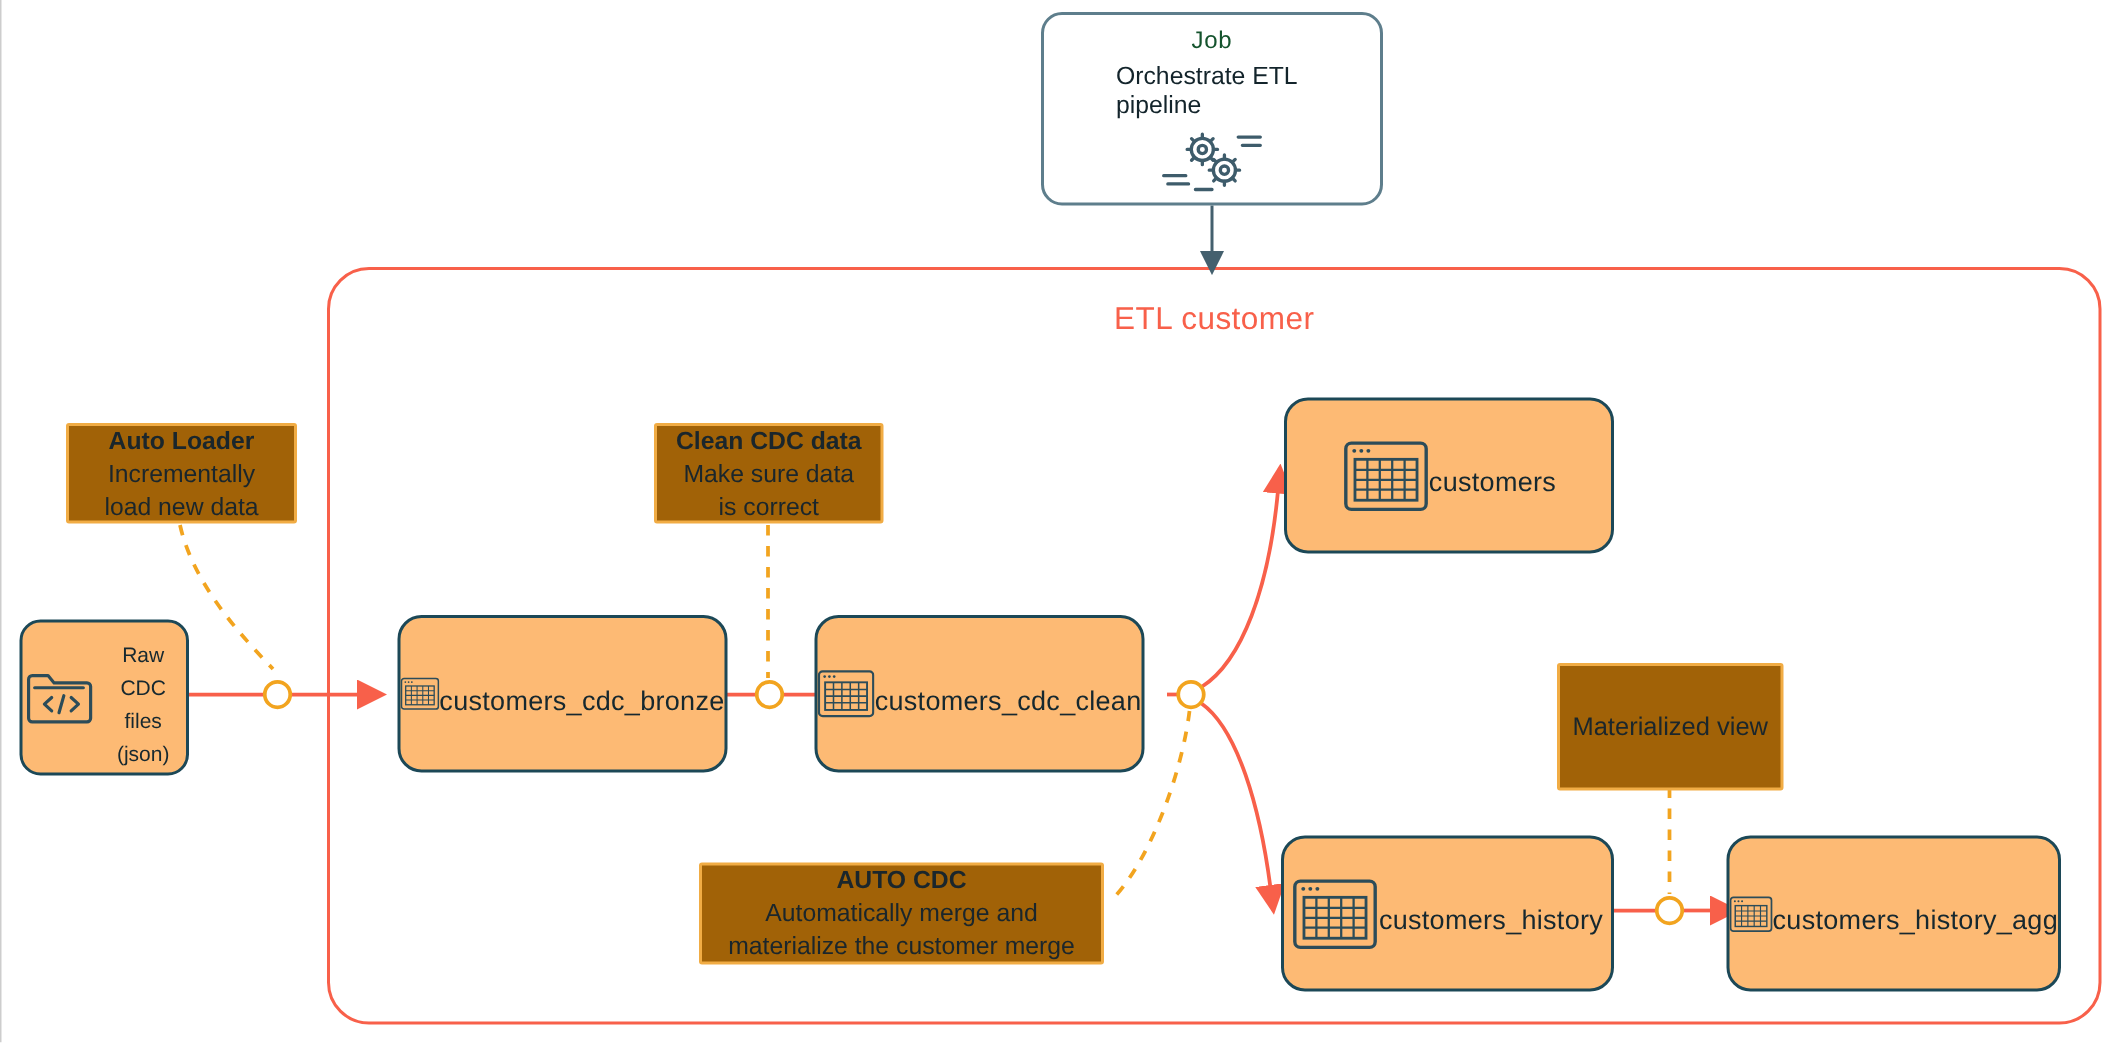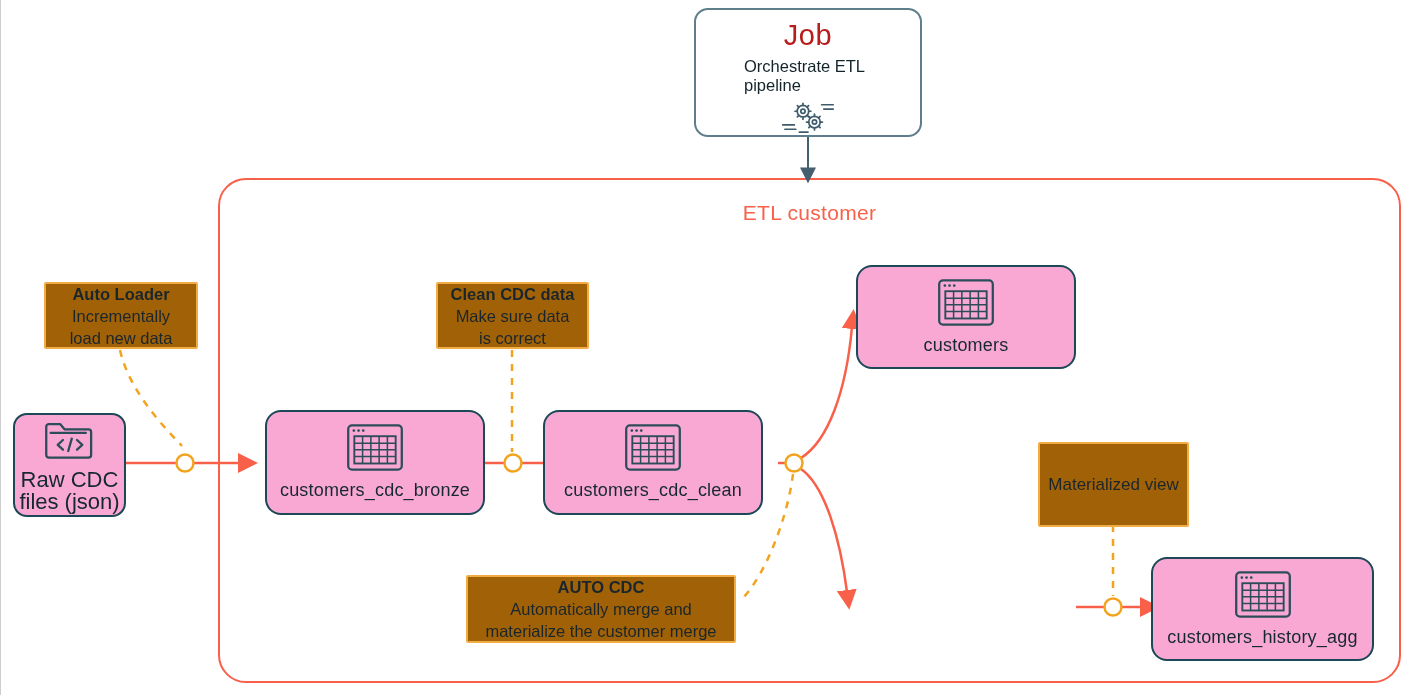--- a/index.html
+++ b/index.html
@@ -19,32 +19,32 @@
     position:absolute;left:217px;top:201px;width:1183px;text-align:center;
     font-size:21px;font-weight:500;color:#F8604A;letter-spacing:.3px;z-index:1;
   }
 
   
   .job-box{
     position:absolute;left:693px;top:8px;width:228px;height:129px;
     border:2px solid #5E7E8C;border-radius:14px;box-sizing:border-box;background:#fff;
     display:flex;flex-direction:column;align-items:center;z-index:3;
   }
-  .job-title{font-size:29px;color:#b91c1c;margin-top:9px;letter-spacing:.5px;}
+  .job-title{font-size:16px;color:#14532d;margin-top:9px;letter-spacing:.5px;}
   .job-sub{font-size:16.5px;color:#13242B;margin-top:5px;margin-left:48px;}
   .job-icon{margin-top:4px;}
 
   
   .node{
-    position:absolute;border:2.5px solid #1C4857;border-radius:16px;background:#f9a8d4;
-    box-sizing:border-box;display:flex;flex-direction:column;align-items:center;
+    position:absolute;border:2.5px solid #1C4857;border-radius:16px;background:#fdba74;
+    box-sizing:border-box;display:flex;align-items:center;
     justify-content:center;z-index:3;
   }
   .node .lbl{font-size:18px;color:#16282F;margin-top:9px;letter-spacing:.2px;white-space:nowrap;}
-  .node .lbl2{font-size:22px;color:#16282F;line-height:22px;text-align:center;margin-top:7px;}
+  .node .lbl2{font-size:14px;color:#16282F;line-height:22px;text-align:center;margin-top:7px;}
 
   #node-source{left:12px;top:413px;width:113px;height:104px;border-radius:14px;}
   #node-bronze{left:247px;top:410px;width:220px;height:105px;margin-left:17px;}
   #node-clean{left:542px;top:410px;width:220px;height:105px;}
   #node-customers{left:855px;top:265px;width:220px;height:104px;}
   #node-history{left:853px;top:557px;width:222px;height:104px;}
   #node-history-agg{left:1150px;top:557px;width:223px;height:104px;}
 
   
   .callout{
@@ -160,20 +160,31 @@
       <rect x="1.5" y="1.5" width="57" height="47" rx="4" stroke-width="2.4"></rect>
       <circle cx="7.5" cy="7" r="1.4" fill="#2C4C59" stroke="none"></circle>
       <circle cx="12.5" cy="7" r="1.4" fill="#2C4C59" stroke="none"></circle>
       <circle cx="17.5" cy="7" r="1.4" fill="#2C4C59" stroke="none"></circle>
       <rect x="8" y="13" width="44" height="29" stroke-width="2"></rect>
       <path d="M8 20.5 h44 M8 27.5 h44 M8 34.5 h44 M16.8 13 v29 M25.6 13 v29 M34.4 13 v29 M43.2 13 v29" stroke-width="1.6"></path>
     </svg>
     <div class="lbl">customers</div>
   </div>
 
+  <div class="node" id="node-history">
+    <svg width="58" height="47" viewBox="0 0 60 50" stroke="#2C4C59" fill="none">
+      <rect x="1.5" y="1.5" width="57" height="47" rx="4" stroke-width="2.4"></rect>
+      <circle cx="7.5" cy="7" r="1.4" fill="#2C4C59" stroke="none"></circle>
+      <circle cx="12.5" cy="7" r="1.4" fill="#2C4C59" stroke="none"></circle>
+      <circle cx="17.5" cy="7" r="1.4" fill="#2C4C59" stroke="none"></circle>
+      <rect x="8" y="13" width="44" height="29" stroke-width="2"></rect>
+      <path d="M8 20.5 h44 M8 27.5 h44 M8 34.5 h44 M16.8 13 v29 M25.6 13 v29 M34.4 13 v29 M43.2 13 v29" stroke-width="1.6"></path>
+    </svg>
+    <div class="lbl">customers_history</div>
+  </div>
 
   <div class="node" id="node-history-agg">
     <svg width="58" height="47" viewBox="0 0 60 50" stroke="#2C4C59" fill="none">
       <rect x="1.5" y="1.5" width="57" height="47" rx="4" stroke-width="2.4"></rect>
       <circle cx="7.5" cy="7" r="1.4" fill="#2C4C59" stroke="none"></circle>
       <circle cx="12.5" cy="7" r="1.4" fill="#2C4C59" stroke="none"></circle>
       <circle cx="17.5" cy="7" r="1.4" fill="#2C4C59" stroke="none"></circle>
       <rect x="8" y="13" width="44" height="29" stroke-width="2"></rect>
       <path d="M8 20.5 h44 M8 27.5 h44 M8 34.5 h44 M16.8 13 v29 M25.6 13 v29 M34.4 13 v29 M43.2 13 v29" stroke-width="1.6"></path>
     </svg>

